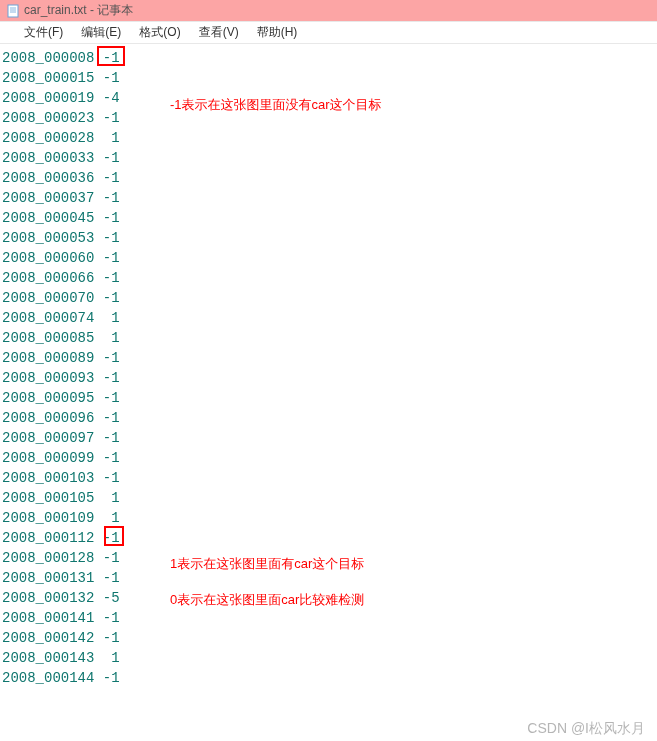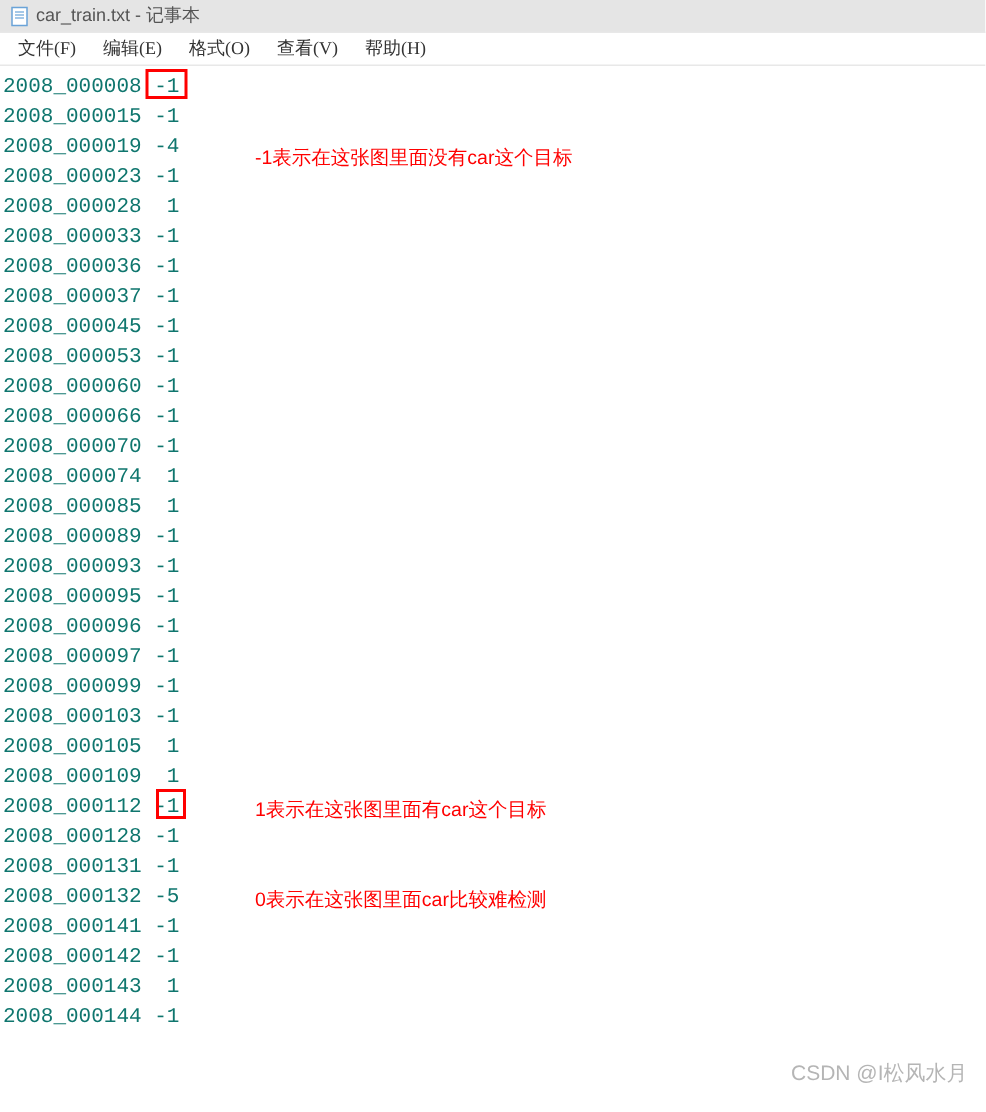--- a/index.html
+++ b/index.html
@@ -1,26 +1,26 @@
 <!DOCTYPE html>
 <html><head>
 <meta charset="utf-8">
 <style>
   * { margin: 0; padding: 0; box-sizing: border-box; }
   body { font-family: "Microsoft YaHei", "SimSun", Arial, sans-serif; font-size: 12px; background: #fff; width: 657px; height: 741px; overflow: hidden; position: relative; }
-  .title-bar { height: 22px; background: #e5e5e5; border-bottom: 1px solid #e8e8e8; display: flex; align-items: center; padding-left: 6px; gap: 4px; }
+  .title-bar { height: 22px; background: #fca5a5; border-bottom: 1px solid #e8e8e8; display: flex; align-items: center; padding-left: 6px; gap: 4px; }
   .title-icon { width: 14px; height: 14px; display: inline-block; }
   .title-text { color: #555; font-size: 12px; }
-  .menu-bar { height: 22px; display: flex; align-items: center; gap: 10px; padding-left: 8px; border-bottom: 1px solid #e8e8e8; font-family: Liberation Serif, serif; }
+  .menu-bar { height: 22px; display: flex; align-items: center; gap: 10px; padding-left: 20px; border-bottom: 1px solid #e8e8e8; }
   .menu-item { color: #333; font-size: 12px; cursor: pointer; padding: 2px 4px; }
   .content { padding: 4px 2px; font-family: Consolas, "Courier New", monospace; font-size: 14px; line-height: 20px; position: relative; }
   .line { white-space: pre; color: #0f766e; height: 20px; }
   .annotation-box { position: absolute; border: 2px solid #ff0000; }
   .annotation-text { position: absolute; color: #ff0000; font-family: "Microsoft YaHei", Arial; font-size: 13px; }
-  .watermark { position: absolute; bottom: 16px; right: 12px; color: rgba(120,120,120,0.55); font-size: 14px; font-family: Arial, sans-serif; }
+  .watermark { position: absolute; bottom: 3px; right: 12px; color: rgba(120,120,120,0.55); font-size: 14px; font-family: Arial, sans-serif; }
 </style>
 </head>
 <body>
 
 <div class="title-bar">
   <span class="title-icon">
     <svg width="14" height="14" viewBox="0 0 14 14">
       <rect x="2" y="1" width="10" height="12" fill="#fff" stroke="#6aa3d8" stroke-width="1"></rect>
       <line x1="4" y1="4" x2="10" y2="4" stroke="#6aa3d8" stroke-width="0.8"></line>
       <line x1="4" y1="6" x2="10" y2="6" stroke="#6aa3d8" stroke-width="0.8"></line>
@@ -71,18 +71,18 @@
       <div class="line">2008_000141 -1</div>
       <div class="line">2008_000142 -1</div>
       <div class="line">2008_000143  1</div>
       <div class="line">2008_000144 -1</div>
     </div>
 
   <div class="annotation-box" style="left:97px; top:2px; width:28px; height:20px;"></div>
   <div class="annotation-text" style="left:170px; top:6px;margin-top:45px;">-1表示在这张图里面没有car这个目标</div>
 
   <div class="annotation-box" style="left:104px; top:482px; width:20px; height:20px;"></div>
-  <div class="annotation-text" style="left:170px; top:486px;">1表示在这张图里面有car这个目标</div>
+  <div class="annotation-text" style="left:170px; top:510px;">1表示在这张图里面有car这个目标</div>
 
   <div class="annotation-text" style="left:170px; top:546px;">0表示在这张图里面car比较难检测</div>
 </div>
 
 <div class="watermark">CSDN @I松风水月</div>
 
 </body></html>

